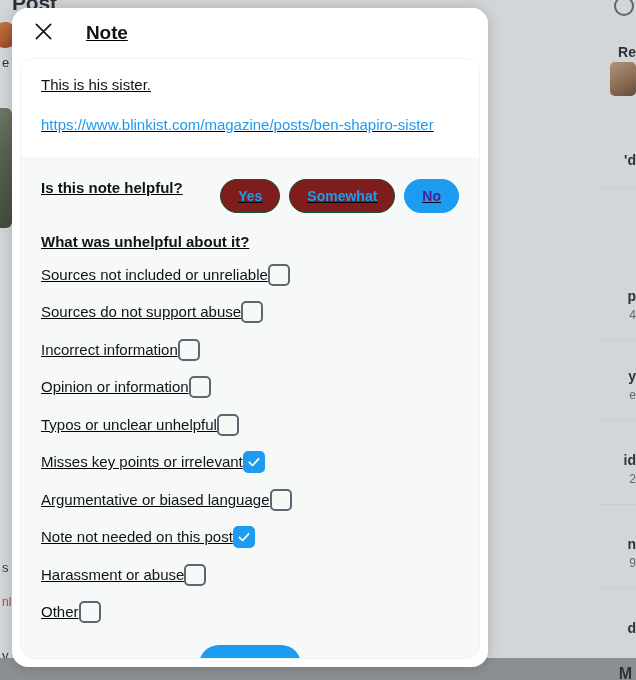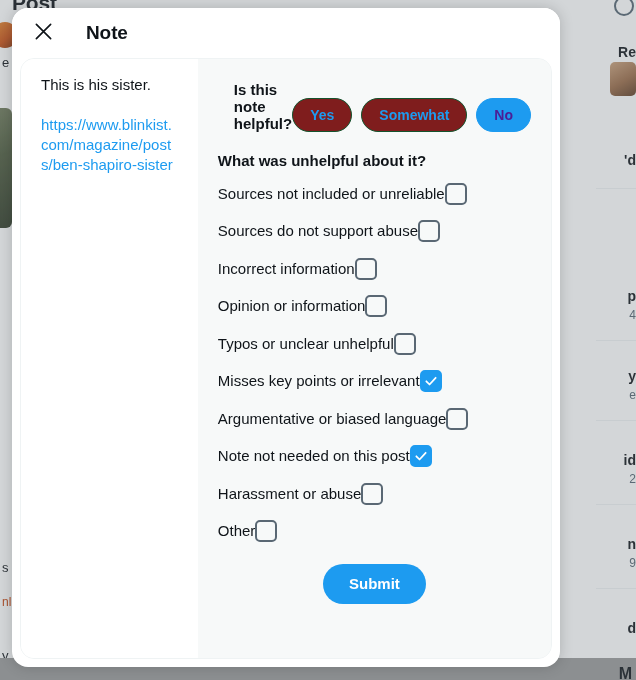--- a/index.html
+++ b/index.html
@@ -131,28 +131,29 @@
     position: absolute;
     inset: 0;
     background: rgba(110, 118, 125, 0.30);
   }
 
   
   .modal {
     position: absolute;
     left: 12px;
     top: 8px;
-    width: 548px;
+    width: 476px;
     height: 659px;
     background: #ffffff;
     border-radius: 16px;
     box-shadow: 0 0 14px rgba(0,0,0,0.18);
     overflow: hidden;
     display: flex;
     flex-direction: column;
+    text-decoration: underline;
   }
 
   .modal-header {
     height: 50px;
     flex: 0 0 50px;
     display: flex;
     align-items: center;
     background: #ffffff;
     padding-left: 14px;
   }
@@ -178,21 +179,21 @@
 
   
   .inner-card {
     margin: 0 8px 8px 8px;
     flex: 1 1 auto;
     background: #f7f9f9;
     border: 1px solid #eff3f4;
     border-radius: 14px;
     overflow: hidden;
     display: flex;
-    flex-direction: row;
+    flex-direction: column;
   }
 
   .note-body {
     background: #ffffff;
     padding: 16px 20px 22px 20px;
   }
   .note-text {
     font-size: 15px;
     color: #0f1419;
     line-height: 20px;
@@ -210,24 +211,23 @@
   .feedback {
     background: #f7f9f9;
     padding: 0 20px;
     flex: 1 1 auto;
     display: flex;
     flex-direction: column;
   }
 
   .helpful-row {
     display: flex;
-    align-items: flex-end;
+    align-items: flex-start;
     justify-content: space-between;
     padding: 22px 0 8px 0;
-    margin-left: 16px;
   }
   .helpful-q {
     font-size: 15px;
     font-weight: bold;
     color: #0f1419;
   }
   .rating-group {
     display: flex;
     gap: 9px;
     align-items: center;

